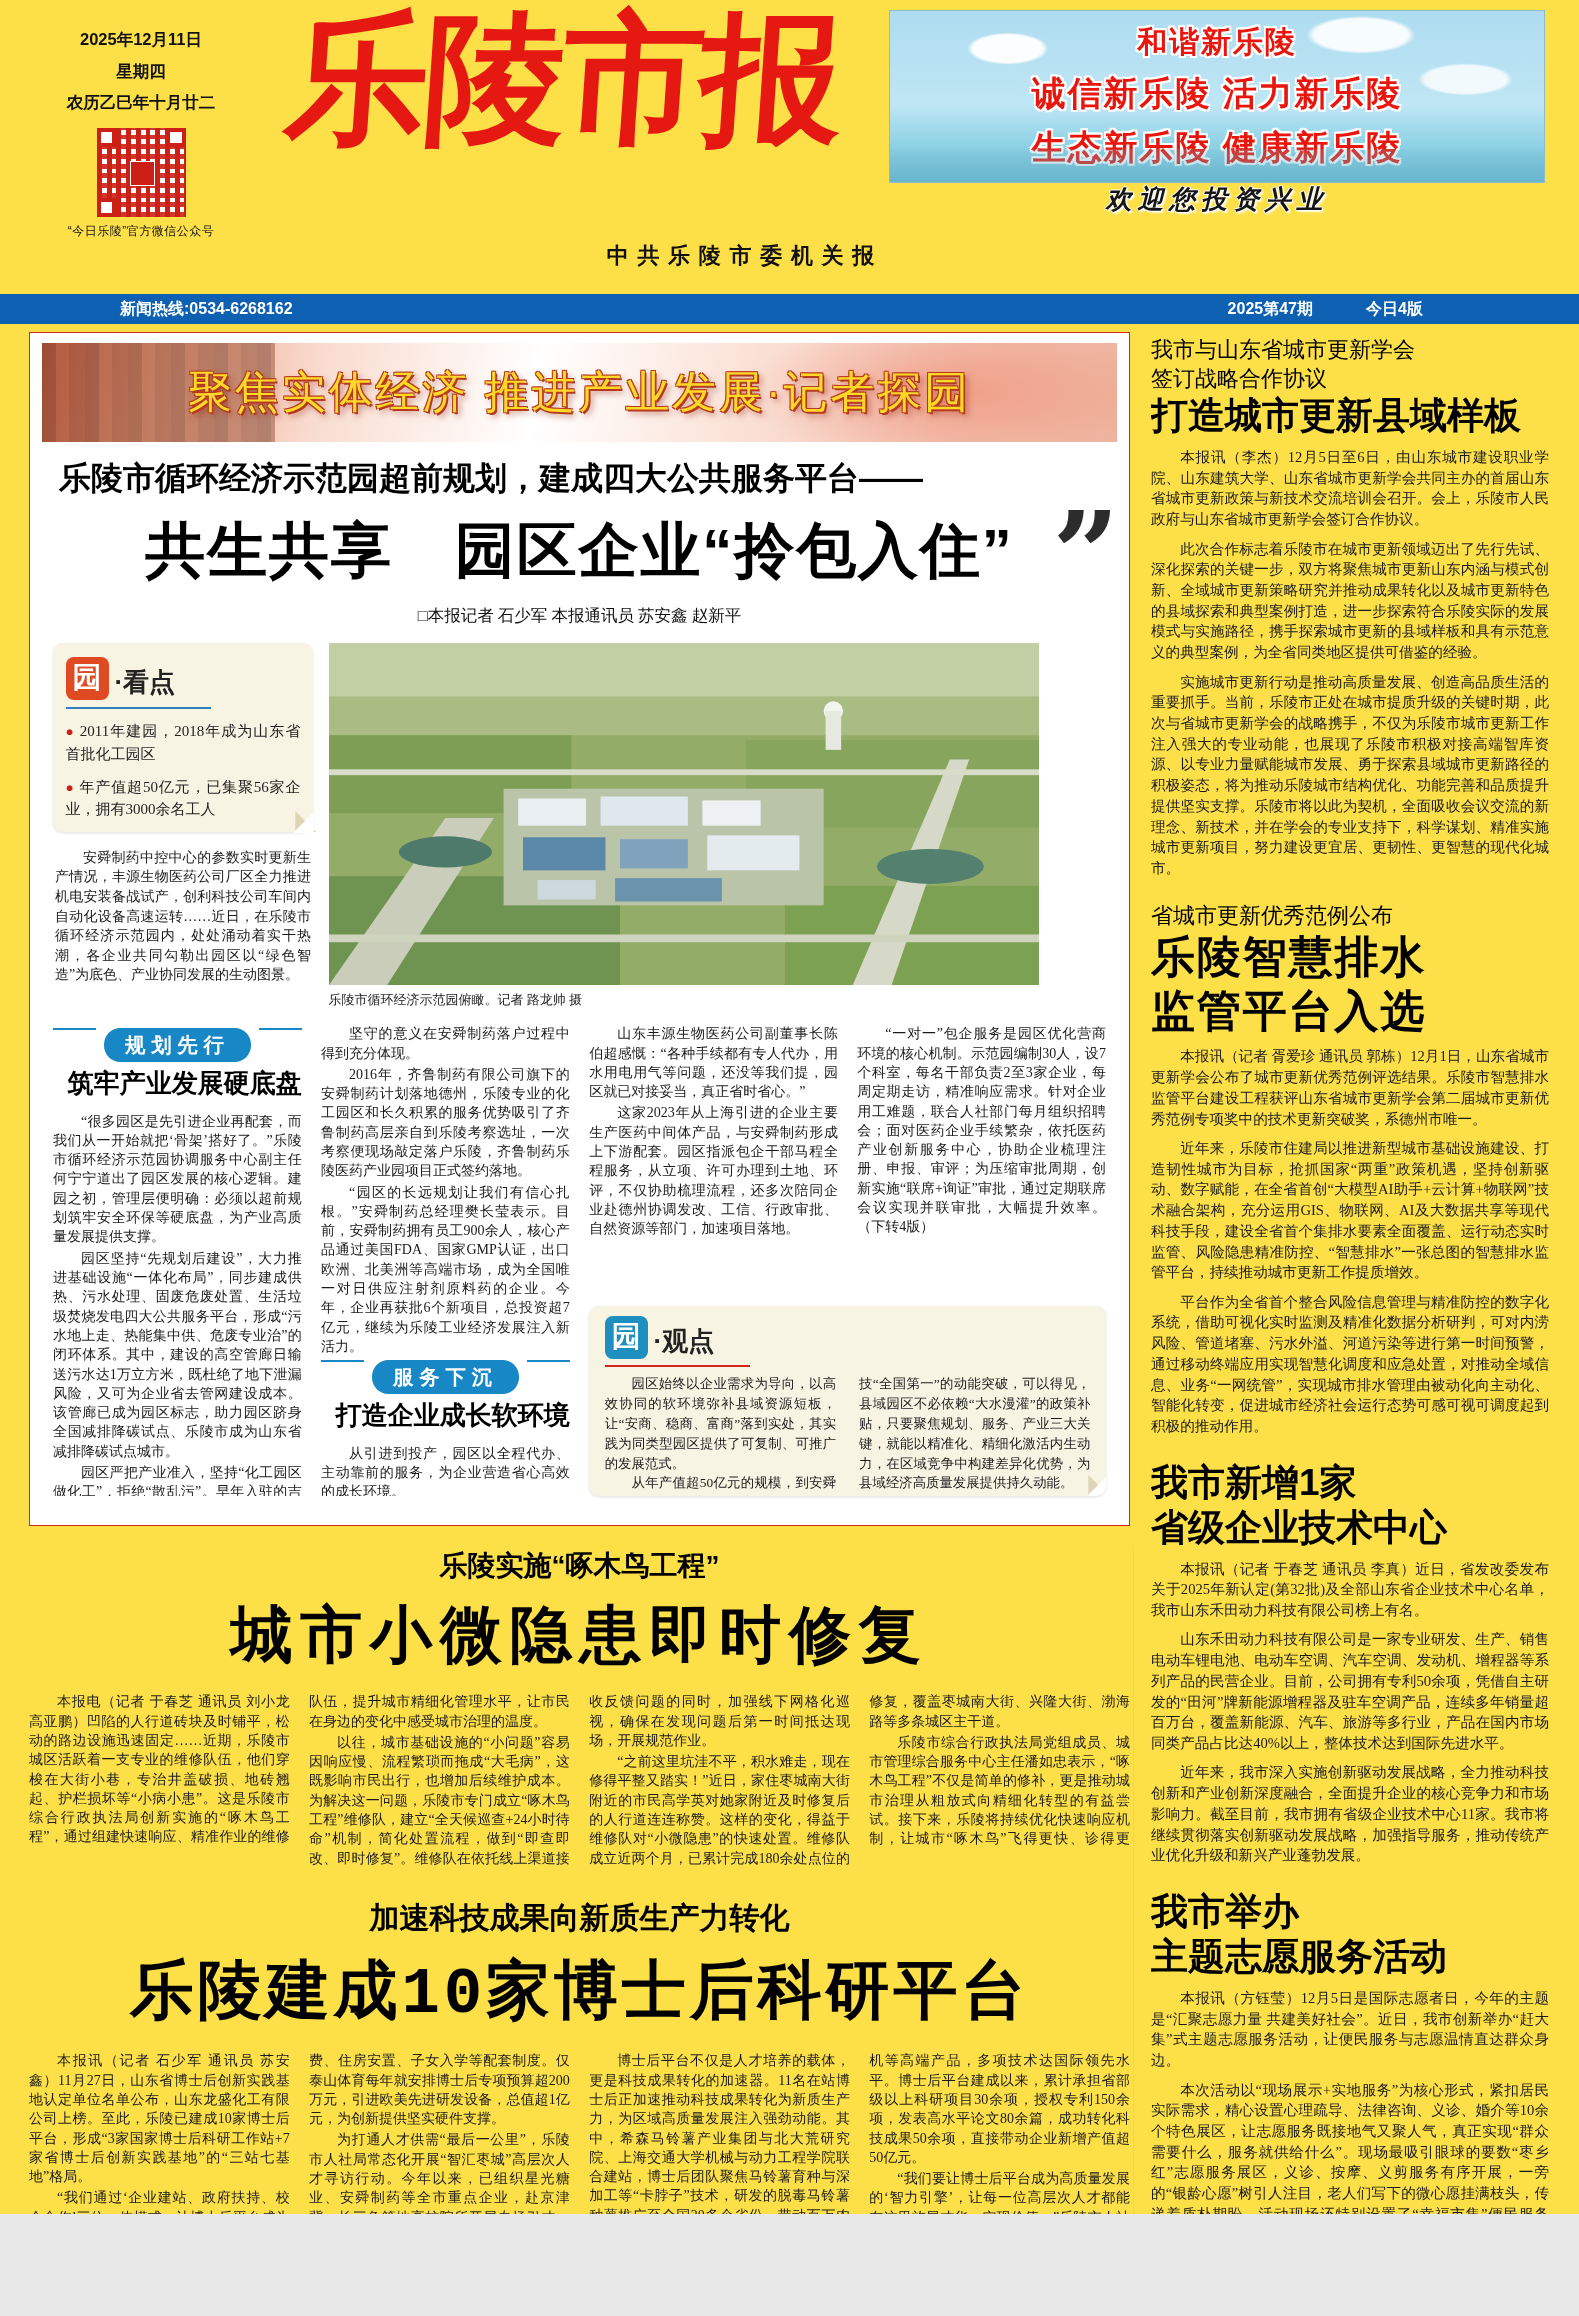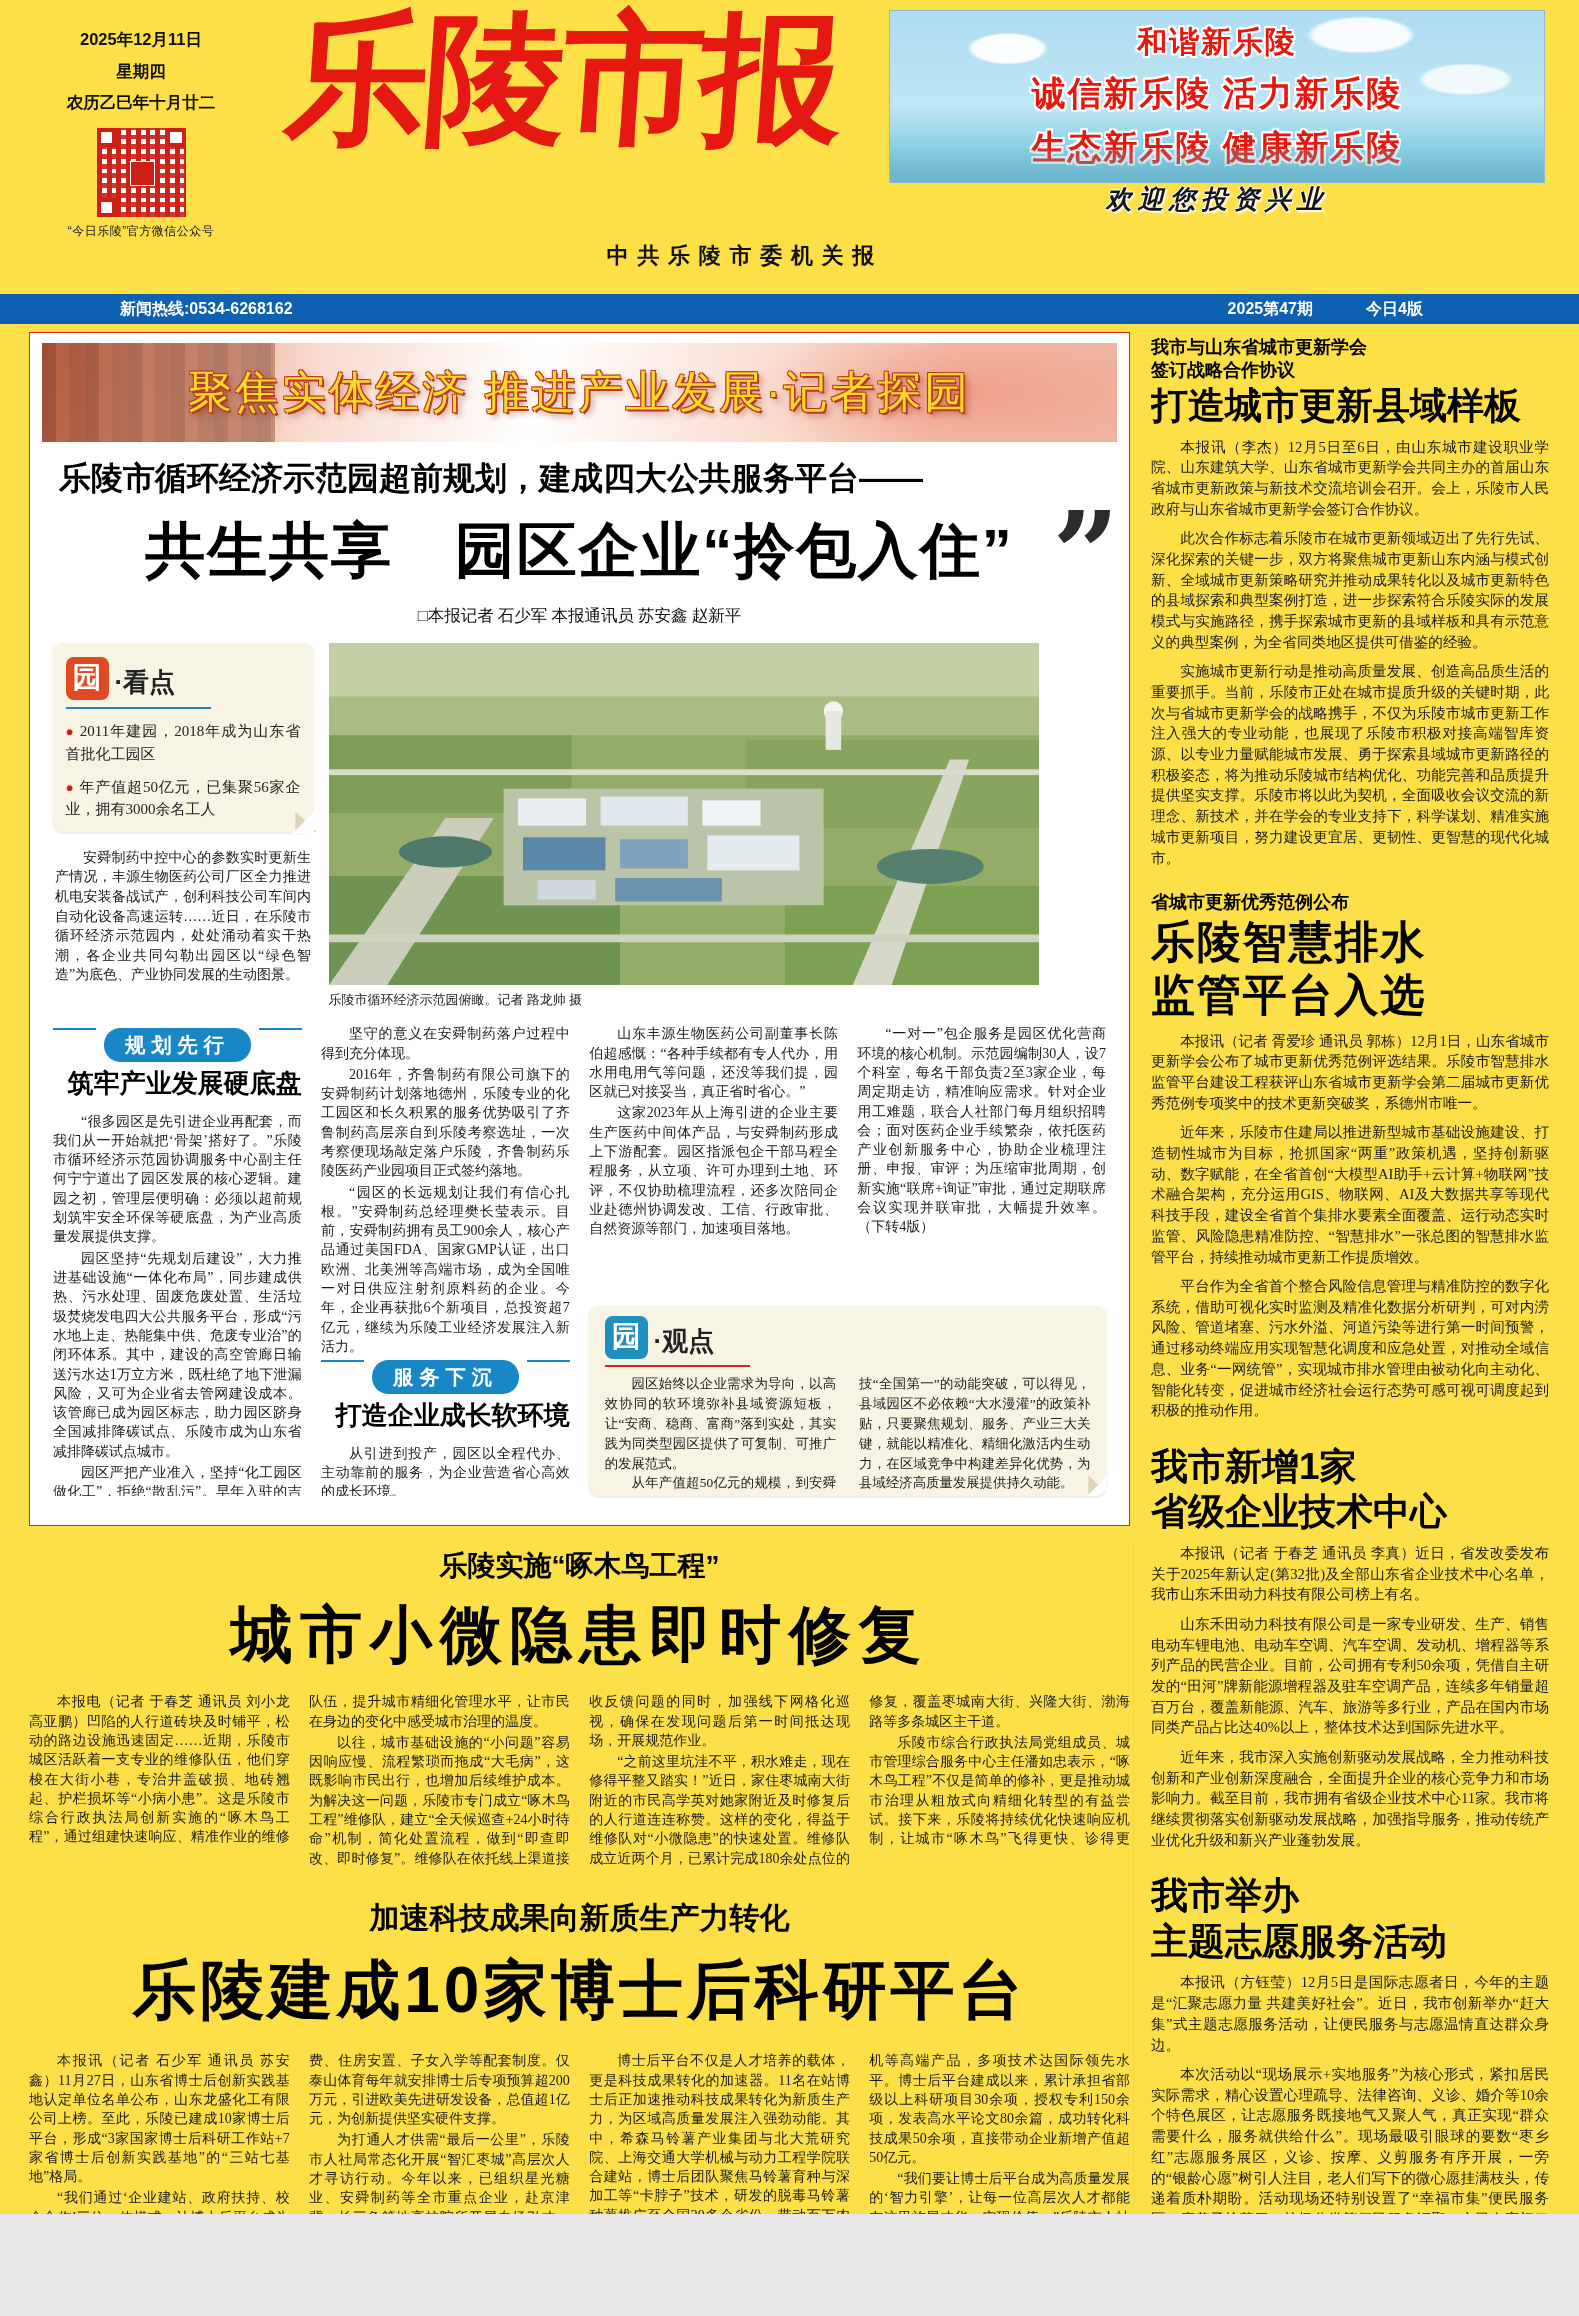--- a/index.html
+++ b/index.html
@@ -92,38 +92,38 @@
   .sec-title{text-align:right;font-size:26px;font-weight:900;font-family:"Liberation Sans",sans-serif;margin:3.9px 0 9.7px;color:#000}
   .vp-card{grid-column:3/5;grid-row:2;padding:9.7px 15.5px;box-sizing:border-box;overflow:hidden}
   .vp-head{display:flex;align-items:flex-end;gap:5.8px;border-bottom:2.9px solid #d3261c;padding-bottom:5.8px;width:30%}
   .vp-body{column-count:2;column-gap:23px;margin-top:7.8px;font-size:13.4px;line-height:1.48;text-align:justify}
   .vp-body p{margin:0;text-indent:2em}
   .deco-quote{position:absolute;right:9.7px;top:163px;font-size:116px;line-height:1;font-weight:900;
               color:#2c2c2c;font-family:"DejaVu Serif",serif}
   
   .rightcol{position:absolute;left:1151px;top:336px;width:398px;height:1972px;overflow:hidden}
   .ra{margin-bottom:23px}
-  .ra-kicker{font-size:18px;line-height:1.3;font-weight:bold;font-family:"Liberation Sans",sans-serif;color:#000}
+  .ra-kicker{font-size:22px;line-height:1.3;font-weight:normal;font-family:"Liberation Sans",sans-serif;color:#000}
   .ra-headline{font-size:37px;line-height:1.22;font-weight:900;font-family:"Liberation Sans",sans-serif;color:#000;margin-top:0}
   .ra-headline.big{font-size:44px;letter-spacing:1.9px}
   .ra p{margin:8.7px 0 0;font-size:14.6px;line-height:1.42;text-align:justify;text-indent:2em}
   .mt18{margin-top:17.5px}
   
   .rule-v{position:absolute;left:1133px;top:1545px;width:1px;height:771px;background:#cfcfcf}
   .bottomA{position:absolute;left:29px;top:1547px;width:1101px}
   .ba-kicker{text-align:center;font-size:28px;font-weight:bold;font-family:"Liberation Sans",sans-serif;color:#000}
   .ba-headline{text-align:center;font-size:62px;font-weight:900;font-family:"Liberation Serif",serif;
                letter-spacing:7.8px;margin-top:7.8px;color:#000}
   .col-body{margin-top:15.5px;column-count:4;column-gap:19.4px;column-fill:auto;overflow:hidden;
             font-size:14px;line-height:1.38;text-align:justify}
   .col-body p{margin:0 0 1.9px;text-indent:2em}
   .ba-body{height:179px}
   .bottomB{position:absolute;left:29px;top:1898px;width:1101px}
   .bb-kicker{text-align:center;font-size:30px;font-weight:bold;font-family:"Liberation Sans",sans-serif;color:#000}
-  .bb-headline{text-align:center;font-size:64px;font-weight:900;font-family:Liberation Sans, sans-serif;
+  .bb-headline{text-align:center;font-size:64px;font-weight:900;font-family:Liberation Mono, monospace;
                letter-spacing:3.9px;margin-top:7.8px;color:#000}
   .bb-body{height:270px;margin-top:17.5px}
 </style>
 </head>
 <body>
 
 <div class="page">
 
   <div class="hdr-date">
     <div class="ln">2025年12月11日</div>

